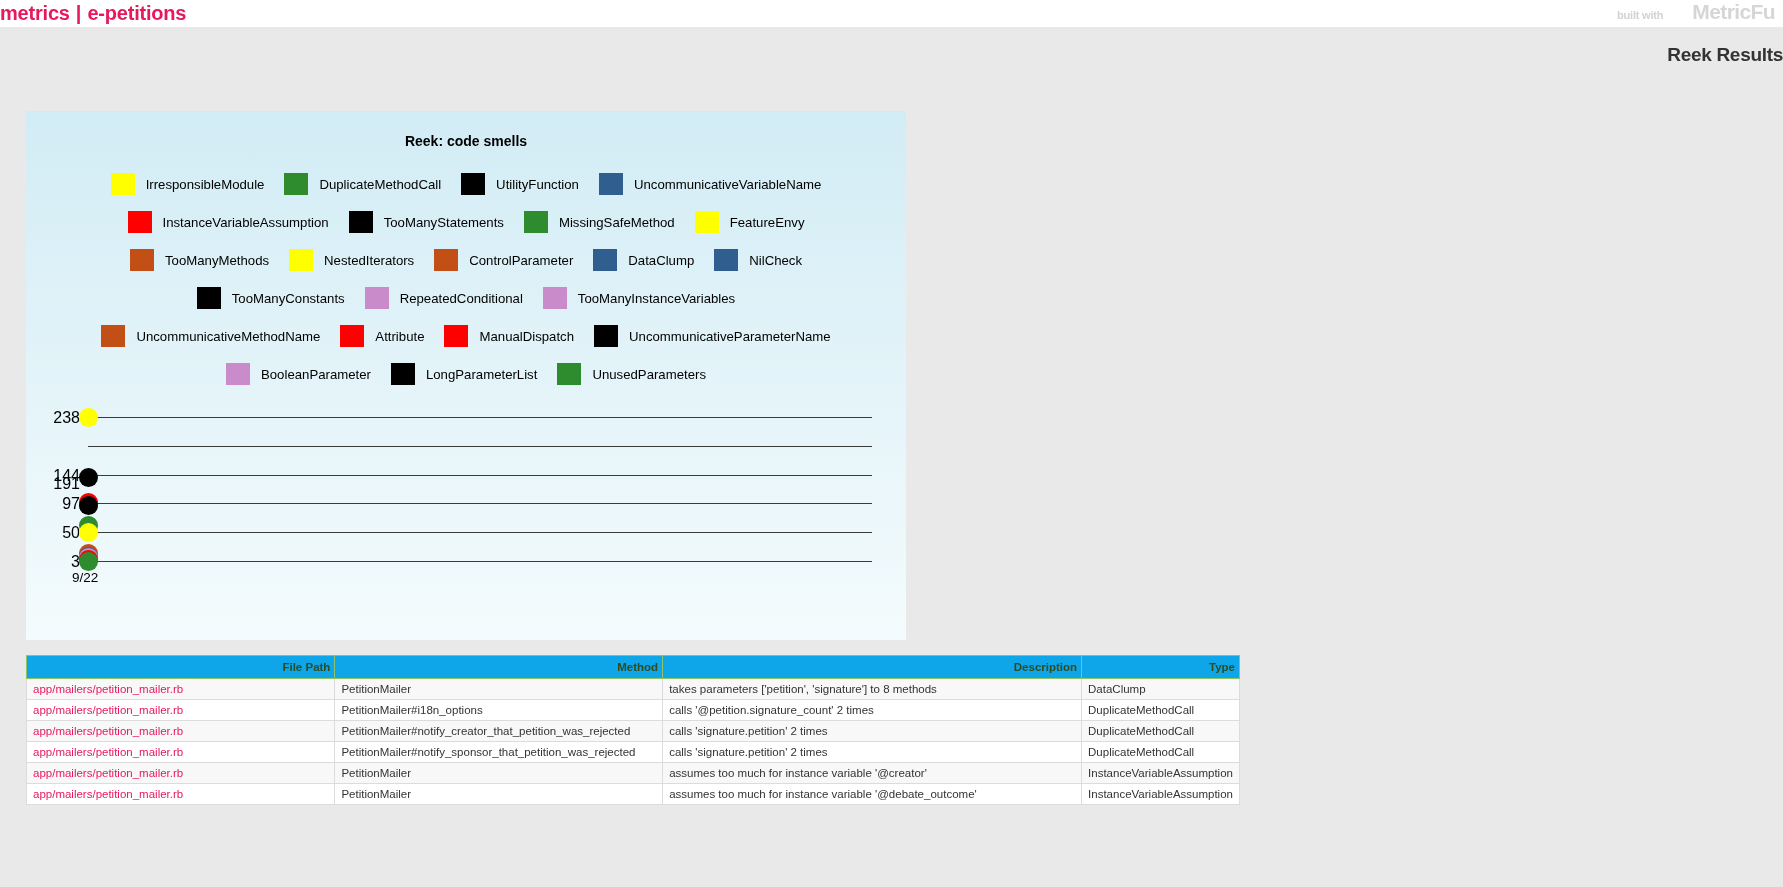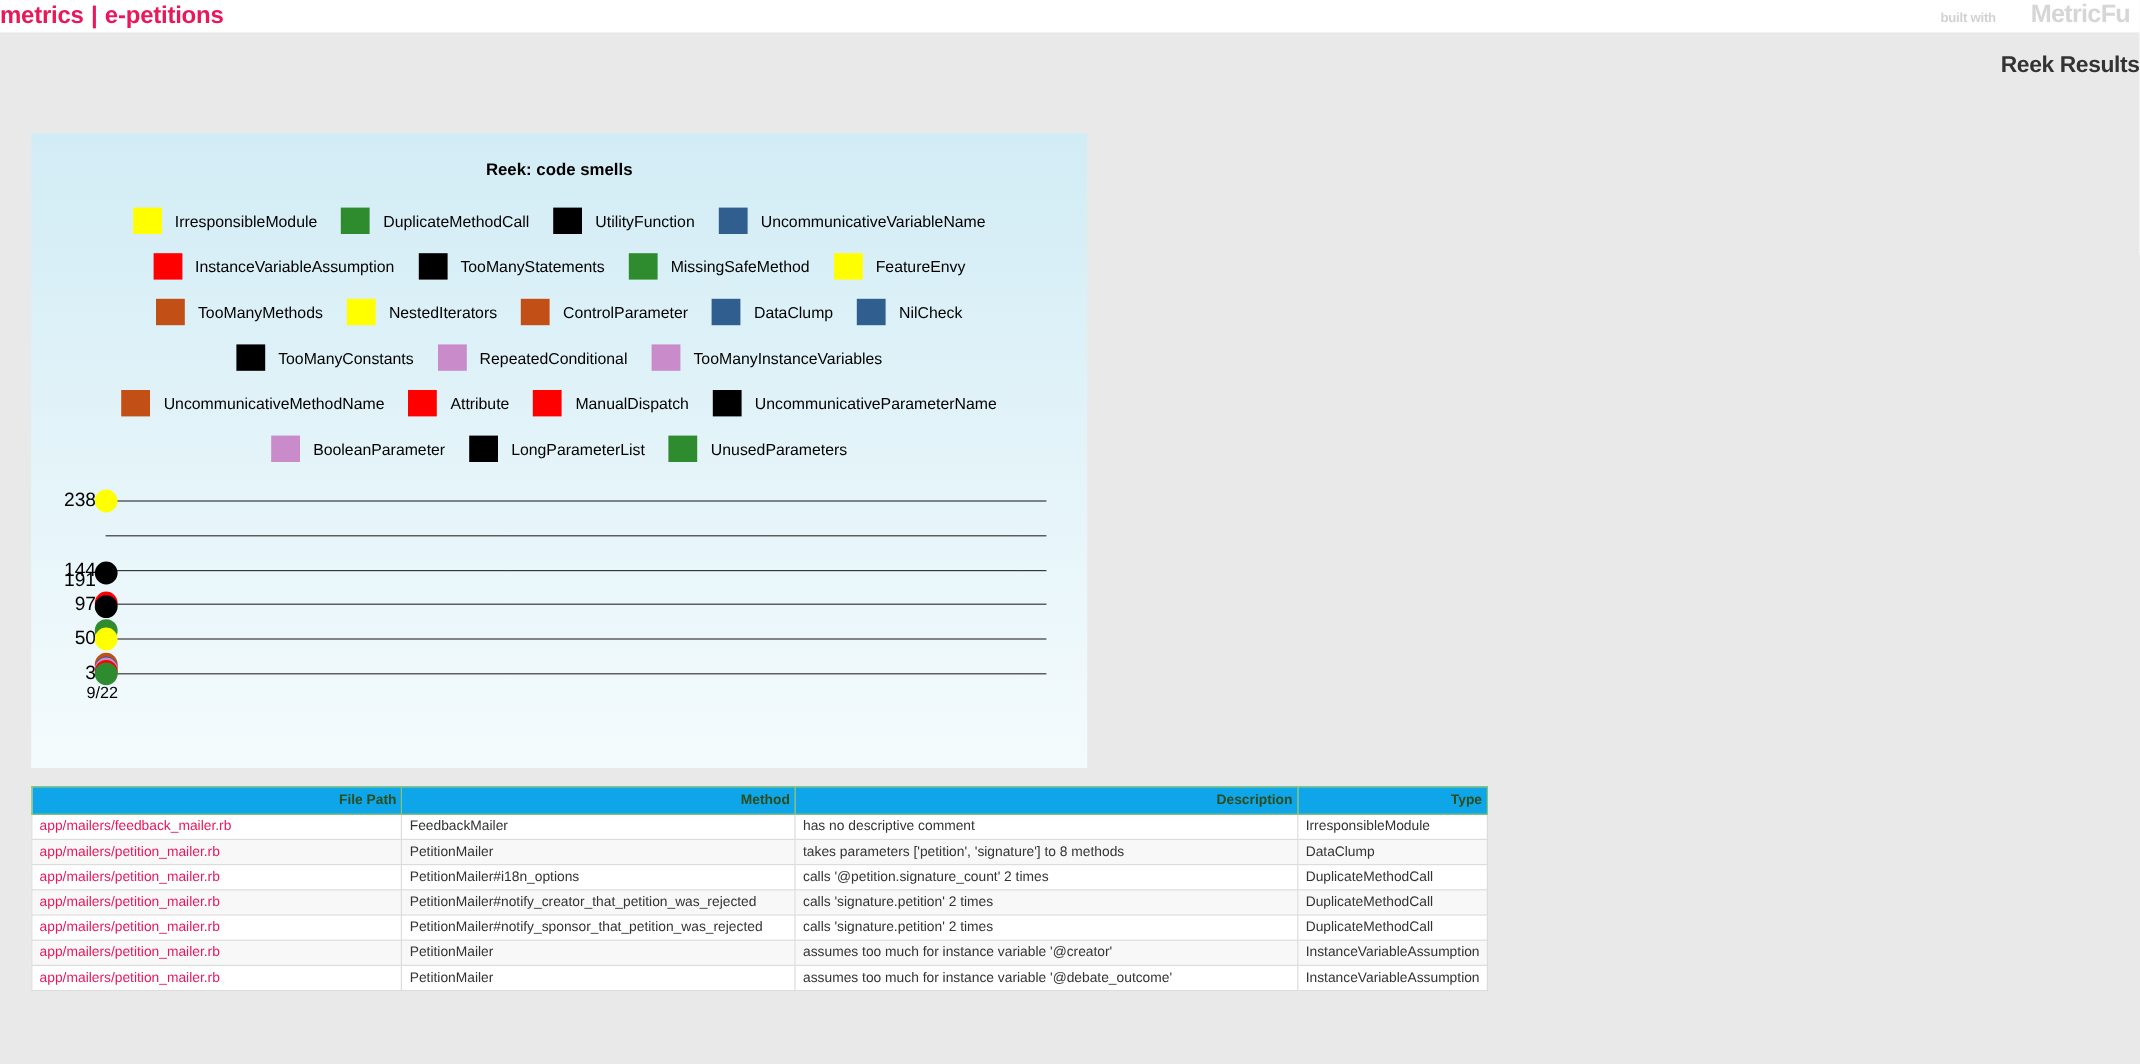--- a/index.html
+++ b/index.html
@@ -356,26 +356,20 @@
     <table>
       <thead>
         <tr>
           <th class="c0">File Path</th>
           <th class="c1">Method</th>
           <th class="c2">Description</th>
           <th class="c3">Type</th>
         </tr>
       </thead>
       <tbody id="table-body">
-          <tr class="odd">
-            <td class="c0 filepath"><a href="#">app/mailers/feedback_mailer.rb</a></td>
-            <td class="c1">FeedbackMailer</td>
-            <td class="c2">has no descriptive comment</td>
-            <td class="c3">IrresponsibleModule</td>
-          </tr>
           <tr class="even">
             <td class="c0 filepath"><a href="#">app/mailers/petition_mailer.rb</a></td>
             <td class="c1">PetitionMailer</td>
             <td class="c2">takes parameters ['petition', 'signature'] to 8 methods</td>
             <td class="c3">DataClump</td>
           </tr>
           <tr class="odd">
             <td class="c0 filepath"><a href="#">app/mailers/petition_mailer.rb</a></td>
             <td class="c1">PetitionMailer#i18n_options</td>
             <td class="c2">calls '@petition.signature_count' 2 times</td>

